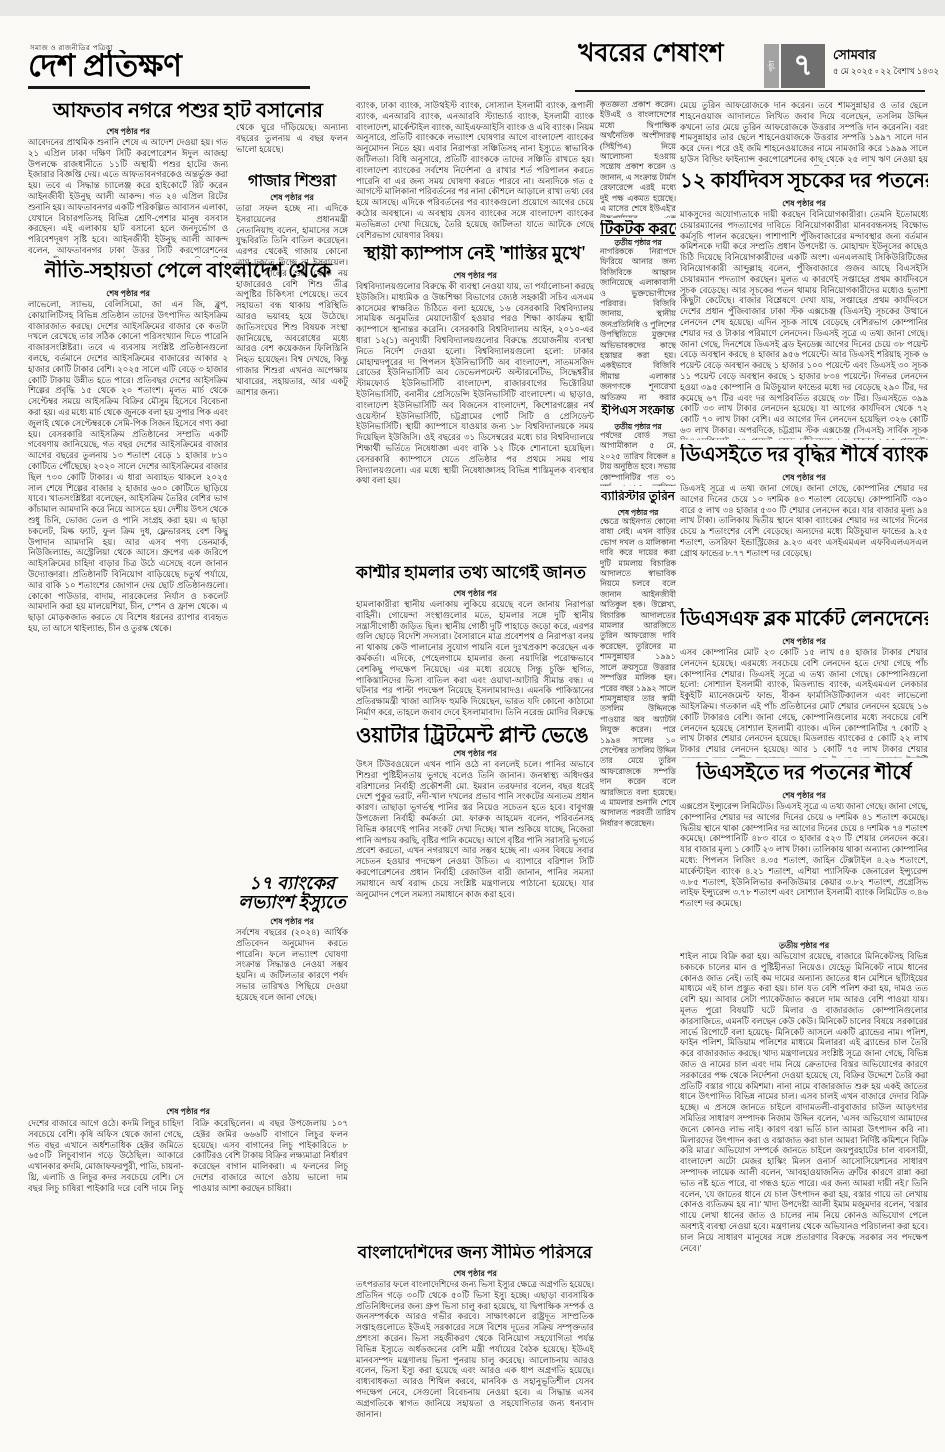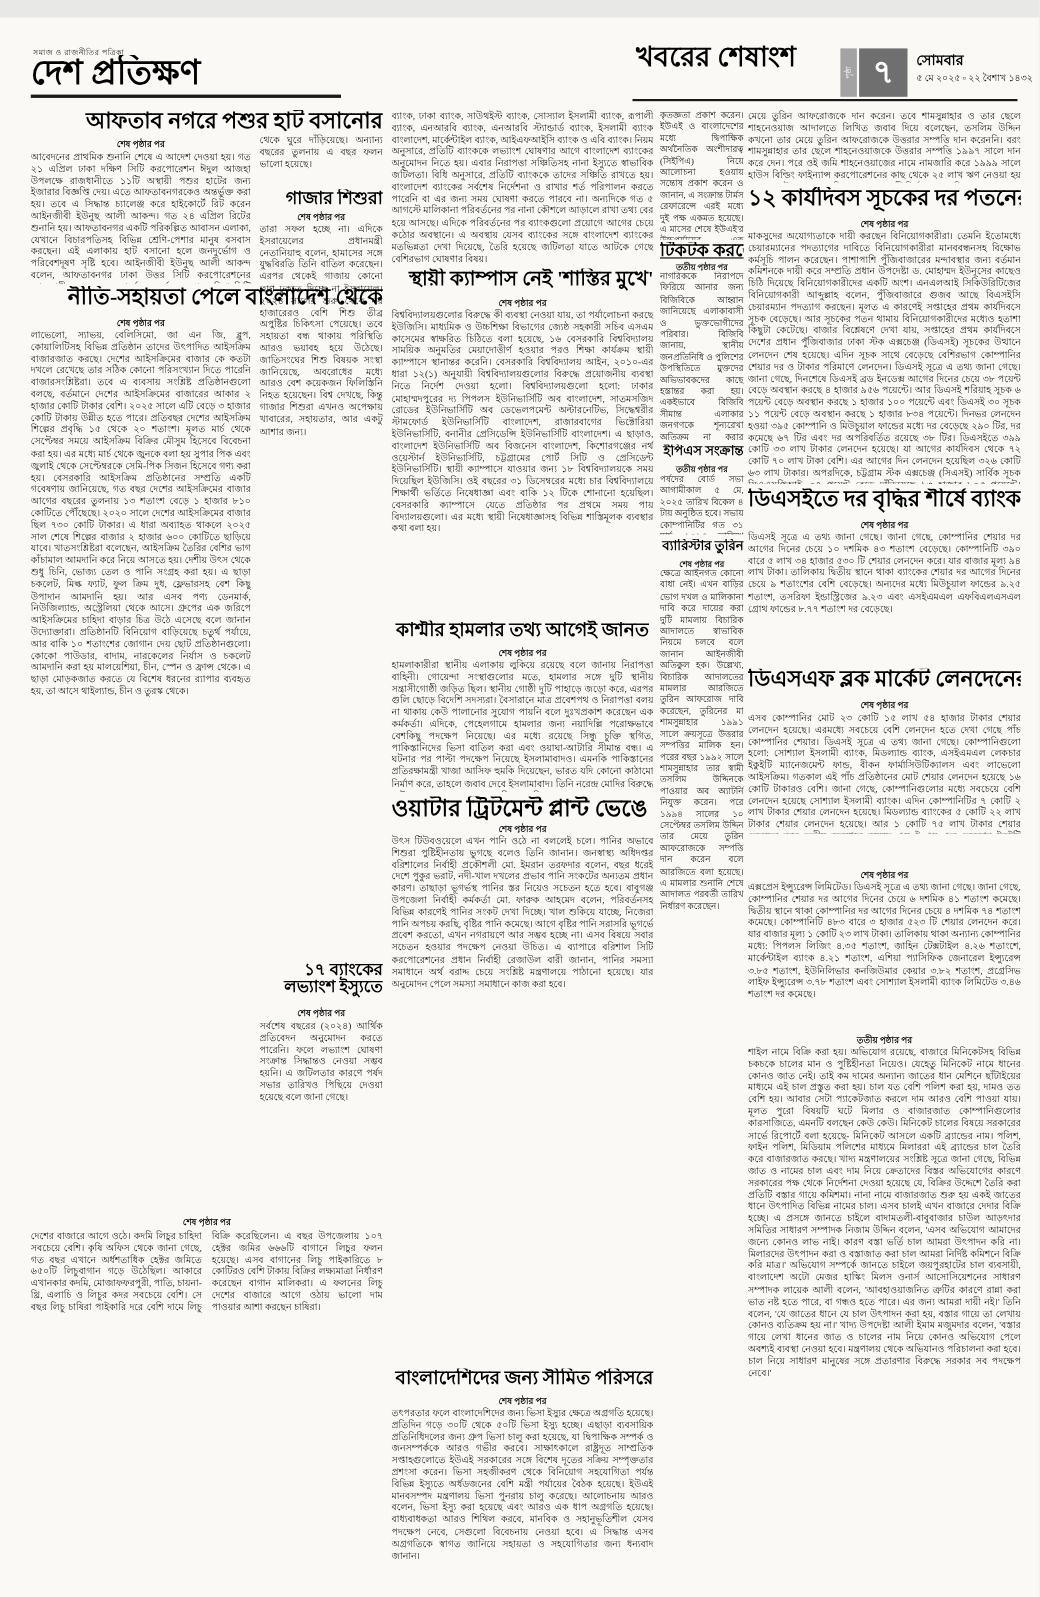--- a/index.html
+++ b/index.html
@@ -1,19 +1,19 @@
 <!DOCTYPE html>
 <html><head>
 <meta charset="utf-8">
 <style>
   html,body{margin:0;padding:0;background:#e8e8e6;}
   .pg{position:relative;width:945px;height:1452px;margin:16px auto;background:#faf9f6;
       font-family:"Liberation Serif","DejaVu Serif",serif;color:#161616;overflow:hidden;}
   .abs{position:absolute;overflow:hidden;}
-  .hl{font-weight:700;color:#000;text-align:right;line-height:1.08;white-space:nowrap;}
+  .hl{font-weight:700;color:#000;text-align:center;line-height:1.08;white-space:nowrap;}
   .dl{font-weight:700;text-align:center;font-size:8px;color:#111;}
   .bd{text-align:justify;font-size:8.5px;line-height:10.8px;color:#1c1c1c;}
   .bdn{text-align:justify;font-size:8px;line-height:10.4px;color:#1c1c1c;}
   .frag{text-align:justify;font-size:8.5px;line-height:10.8px;color:#1c1c1c;}
   .two-col{column-count:2;column-gap:9px;}
   .rule{position:absolute;background:#1a1a1a;}
   .masthead{font-weight:700;color:#000;font-size:31px;line-height:1;}
   .tagline{font-size:7px;color:#222;letter-spacing:.5px;}
   .secttl{font-weight:700;color:#000;font-size:25px;line-height:1;}
   .pgnumbox{position:absolute;background:#6f6f6f;color:#fff;font-weight:700;
@@ -50,21 +50,21 @@
   <div class="abs frag" style="left:236px;top:106px;width:112px;height:48px;">থেকে ঘুরে দাঁড়িয়েছে। অন্যান্য বছরের তুলনায় এ বছর ফলন ভালো হয়েছে।</div>
 
   <div class="abs hl" style="left:236px;top:156px;width:112px;height:18px;font-size:16px;">গাজার শিশুরা</div>
   <div class="abs dl" style="left:236px;top:175px;width:112px;height:10px;">শেষ পৃষ্ঠার পর</div>
   <div class="abs bd" style="left:236px;top:187px;width:112px;height:668px;">তারা সফল হচ্ছে না। এদিকে ইসরায়েলের প্রধানমন্ত্রী নেতানিয়াহু বলেন, হামাসের সঙ্গে যুদ্ধবিরতি তিনি বাতিল করেছেন। এরপর থেকেই গাজায় কোনো ত্রাণ ঢুকতে দিচ্ছে না ইসরায়েল। ২০২৪ সালের শুরু থেকে নয় হাজারেরও বেশি শিশু তীব্র অপুষ্টির চিকিৎসা পেয়েছে। তবে সহায়তা বন্ধ থাকায় পরিস্থিতি আরও ভয়াবহ হয়ে উঠেছে। জাতিসংঘের শিশু বিষয়ক সংস্থা জানিয়েছে, অবরোধের মধ্যে আরও বেশ কয়েকজন ফিলিস্তিনি নিহত হয়েছেন। বিশ্ব দেখছে, কিন্তু গাজার শিশুরা এখনও অপেক্ষায় খাবারের, সহায়তার, আর একটু আশার জন্য।</div>
 
   <div class="abs hl" style="left:28px;top:244px;width:320px;height:26px;font-size:20px;">নীতি-সহায়তা পেলে বাংলাদেশ থেকে</div>
   <div class="abs dl" style="left:28px;top:271px;width:200px;height:10px;">শেষ পৃষ্ঠার পর</div>
   <div class="abs bd" style="left:28px;top:283px;width:200px;height:777px;">লাভেলো, স্যাভয়, বেলিসিমো, জা এন জি, ব্লুপ, কোয়ালিটিসহ বিভিন্ন প্রতিষ্ঠান তাদের উৎপাদিত আইসক্রিম বাজারজাত করছে। দেশের আইসক্রিমের বাজার কে কতটা দখলে রেখেছে তার সঠিক কোনো পরিসংখ্যান দিতে পারেনি বাজারসংশ্লিষ্টরা। তবে এ ব্যবসায় সংশ্লিষ্ট প্রতিষ্ঠানগুলো বলছে, বর্তমানে দেশের আইসক্রিমের বাজারের আকার ২ হাজার কোটি টাকার বেশি। ২০২৫ সালে এটি বেড়ে ৩ হাজার কোটি টাকায় উন্নীত হতে পারে। প্রতিবছর দেশের আইসক্রিম শিল্পের প্রবৃদ্ধি ১৫ থেকে ২০ শতাংশ। মূলত মার্চ থেকে সেপ্টেম্বর সময়ে আইসক্রিম বিক্রির মৌসুম হিসেবে বিবেচনা করা হয়। এর মধ্যে মার্চ থেকে জুনকে বলা হয় সুপার পিক এবং জুলাই থেকে সেপ্টেম্বরকে সেমি-পিক সিজন হিসেবে গণ্য করা হয়। বেসরকারি আইসক্রিম প্রতিষ্ঠানের সম্প্রতি একটি গবেষণায় জানিয়েছে, গত বছর দেশের আইসক্রিমের বাজার আগের বছরের তুলনায় ১৩ শতাংশ বেড়ে ১ হাজার ৮১০ কোটিতে পৌঁছেছে। ২০২০ সালে দেশের আইসক্রিমের বাজার ছিল ৭৩০ কোটি টাকার। এ ধারা অব্যাহত থাকলে ২০২৫ সাল শেষে শিল্পের বাজার ২ হাজার ৬০০ কোটিতে ছাড়িয়ে যাবে। খাতসংশ্লিষ্টরা বলেছেন, আইসক্রিম তৈরির বেশির ভাগ কাঁচামাল আমদানি করে নিয়ে আসতে হয়। দেশীয় উৎস থেকে শুধু চিনি, ভোজ্য তেল ও পানি সংগ্রহ করা হয়। এ ছাড়া চকলেট, মিল্ক ফ্যাট, ফুল ক্রিম দুধ, ফ্লেভারসহ বেশ কিছু উপাদান আমদানি হয়। আর এসব পণ্য ডেনমার্ক, নিউজিল্যান্ড, অস্ট্রেলিয়া থেকে আসে। গ্রুপের এক জরিপে আইসক্রিমের চাহিদা বাড়ার চিত্র উঠে এসেছে বলে জানান উদ্যোক্তারা। প্রতিষ্ঠানটি বিনিয়োগ বাড়িয়েছে চতুর্থ পর্যায়ে, আর বাকি ১০ শতাংশের জোগান দেয় ছোট প্রতিষ্ঠানগুলো। কোকো পাউডার, বাদাম, নারকেলের নির্যাস ও চকলেট আমদানি করা হয় মালয়েশিয়া, চীন, স্পেন ও ফ্রান্স থেকে। এ ছাড়া মোড়কজাত করতে যে বিশেষ ধরনের র‍্যাপার ব্যবহৃত হয়, তা আসে থাইল্যান্ড, চীন ও তুরস্ক থেকে।</div>
 
-  <div class="abs hl" style="left:236px;top:858px;width:112px;height:40px;font-size:15px;white-space:normal;">১৭ ব্যাংকের লভ্যাংশ ইস্যুতে</div>
+  <div class="abs hl" style="left:236px;top:858px;width:112px;height:40px;font-size:18px;white-space:normal;font-style:italic;">১৭ ব্যাংকের লভ্যাংশ ইস্যুতে</div>
   <div class="abs dl" style="left:236px;top:899px;width:112px;height:10px;">শেষ পৃষ্ঠার পর</div>
   <div class="abs bd" style="left:236px;top:911px;width:112px;height:175px;">সর্বশেষ বছরের (২০২৪) আর্থিক প্রতিবেদন অনুমোদন করতে পারেনি। ফলে লভ্যাংশ ঘোষণা সংক্রান্ত সিদ্ধান্তও নেওয়া সম্ভব হয়নি। এ জটিলতার কারণে পর্ষদ সভার তারিখও পিছিয়ে দেওয়া হয়েছে বলে জানা গেছে।</div>
 
   <div class="abs dl" style="left:28px;top:1089px;width:320px;height:10px;">শেষ পৃষ্ঠার পর</div>
   <div class="abs bd two-col" style="left:28px;top:1102px;width:320px;height:342px;">দেশের বাজারে আগে ওঠে। কদমি লিচুর চাহিদা সবচেয়ে বেশি। কৃষি অফিস থেকে জানা গেছে, গত বছর এখানে অর্ধশতাধিক হেক্টর জমিতে ৬৫০টি লিচুবাগান গড়ে উঠেছিল। আকারে এখানকার কদমি, মোজাফফরপুরী, পাতি, চায়না-থ্রি, এলাচি ও লিচুর কদর সবচেয়ে বেশি। সে বছর লিচু চাষিরা পাইকারি দরে বেশি দামে লিচু বিক্রি করেছিলেন। এ বছর উপজেলায় ১০৭ হেক্টর জমির ৬৬৬টি বাগানে লিচুর ফলন হয়েছে। এসব বাগানের লিচু পাইকারিতে ৮ কোটিরও বেশি টাকায় বিক্রির লক্ষ্যমাত্রা নির্ধারণ করেছেন বাগান মালিকরা। এ ফলনের লিচু দেশের বাজারে আগে ওঠায় ভালো দাম পাওয়ার আশা করছেন চাষিরা।</div>
 
   <div class="abs frag" style="left:356px;top:84px;width:238px;height:142px;">ব্যাংক, ঢাকা ব্যাংক, সাউথইস্ট ব্যাংক, সোস্যাল ইসলামী ব্যাংক, রূপালী ব্যাংক, এনআরবি ব্যাংক, এনআরবি স্ট্যান্ডার্ড ব্যাংক, ইসলামী ব্যাংক বাংলাদেশ, মার্কেন্টাইল ব্যাংক, আইএফআইসি ব্যাংক ও এবি ব্যাংক। নিয়ম অনুসারে, প্রতিটি ব্যাংককে লভ্যাংশ ঘোষণার আগে বাংলাদেশ ব্যাংকের অনুমোদন নিতে হয়। এবার নিরাপত্তা সঞ্চিতিসহ নানা ইস্যুতে স্বাভাবিক জটিলতা। বিধি অনুসারে, প্রতিটি ব্যাংককে তাদের সঞ্চিতি রাখতে হয়। বাংলাদেশ ব্যাংকের সর্বশেষ নির্দেশনা ও রাখার শর্ত পরিপালন করতে পারেনি বা এর জন্য সময় ঘোষণা করতে পারবে না। অন্যদিকে গত ৫ আগস্টে মালিকানা পরিবর্তনের পর নানা কৌশলে আড়ালে রাখা তথ্য বের হয়ে আসছে। এদিকে পরিবর্তনের পর ব্যাংকগুলো প্রয়োগে আগের চেয়ে কঠোর অবস্থানে। এ অবস্থায় যেসব ব্যাংকের সঙ্গে বাংলাদেশ ব্যাংকের মতভিন্নতা দেখা দিয়েছে, তৈরি হয়েছে জটিলতা যাতে আটকে গেছে বেশিরভাগ ঘোষণার বিষয়।</div>
 
   <div class="abs hl" style="left:356px;top:228px;width:238px;height:24px;font-size:18px;">স্থায়ী ক্যাম্পাস নেই 'শাস্তির মুখে'</div>
   <div class="abs dl" style="left:356px;top:253px;width:238px;height:10px;">শেষ পৃষ্ঠার পর</div>
@@ -103,19 +103,20 @@
   <div class="abs bd" style="left:680px;top:193px;width:248px;height:231px;">মাকসুদের অযোগ্যতাকে দায়ী করছেন বিনিয়োগকারীরা। তেমনি ইতোমধ্যে চেয়ারম্যানের পদত্যাগের দাবিতে বিনিয়োগকারীরা মানববন্ধনসহ বিক্ষোভ কর্মসূচি পালন করেছেন। পাশাপাশি পুঁজিবাজারের মন্দাবস্থার জন্য বর্তমান কমিশনকে দায়ী করে সম্প্রতি প্রধান উপদেষ্টা ড. মোহাম্মদ ইউনূসের কাছেও চিঠি দিয়েছে বিনিয়োগকারীদের একটি অংশ। এনএলআই সিকিউরিটিজের বিনিয়োগকারী আব্দুল্লাহ বলেন, পুঁজিবাজারে গুজব আছে বিএসইসি চেয়ারম্যান পদত্যাগ করছেন। মূলত এ কারণেই সপ্তাহের প্রথম কার্যদিবসে সূচক বেড়েছে। আর সূচকের পতন থামায় বিনিয়োগকারীদের মধ্যেও হতাশা কিছুটা কেটেছে। বাজার বিশ্লেষণে দেখা যায়, সপ্তাহের প্রথম কার্যদিবসে দেশের প্রধান পুঁজিবাজার ঢাকা স্টক এক্সচেঞ্জ (ডিএসই) সূচকের উত্থানে লেনদেন শেষ হয়েছে। এদিন সূচক সাথে বেড়েছে বেশিরভাগ কোম্পানির শেয়ার দর ও টাকার পরিমাণে লেনদেন। ডিএসই সূত্রে এ তথ্য জানা গেছে। জানা গেছে, দিনশেষে ডিএসই ব্রড ইনডেক্স আগের দিনের চেয়ে ৩৮ পয়েন্ট বেড়ে অবস্থান করছে ৪ হাজার ৯৫৬ পয়েন্টে। আর ডিএসই শরিয়াহ সূচক ৬ পয়েন্ট বেড়ে অবস্থান করছে ১ হাজার ১০০ পয়েন্টে এবং ডিএসই ৩০ সূচক ১১ পয়েন্ট বেড়ে অবস্থান করছে ১ হাজার ৮৩৪ পয়েন্টে। দিনভর লেনদেন হওয়া ৩৯৫ কোম্পানি ও মিউচুয়াল ফান্ডের মধ্যে দর বেড়েছে ২৯০ টির, দর কমেছে ৬৭ টির এবং দর অপরিবর্তিত রয়েছে ৩৮ টির। ডিএসইতে ৩৯৯ কোটি ৩৩ লাখ টাকার লেনদেন হয়েছে। যা আগের কার্যদিবস থেকে ৭২ কোটি ৭০ লাখ টাকা বেশি। এর আগের দিন লেনদেন হয়েছিল ৩২৬ কোটি ৬৩ লাখ টাকার। অপরদিকে, চট্টগ্রাম স্টক এক্সচেঞ্জ (সিএসই) সার্বিক সূচক সিএএসপিআই .০৭ পয়েন্ট বেড়ে দাঁড়িয়েছে ১৩ হাজার ৮০৫ পয়েন্টে। সিএসইতে ২০৪ টি প্রতিষ্ঠান লেনদেনে অংশ নিয়েছে। এসব প্রতিষ্ঠানের মধ্যে ১২০ টির দর বেড়েছে, কমেছে ৬১ টির এবং ২৩ টির দর অপরিবর্তিত রয়েছে। সিএসইতে ৬ কোটি ৩৯ লাখ টাকার শেয়ার ও ইউনিট লেনদেন হয়েছে।</div>
 
   <div class="abs hl" style="left:680px;top:428px;width:248px;height:26px;font-size:20px;">ডিএসইতে দর বৃদ্ধির শীর্ষে ব্যাংক</div>
   <div class="abs dl" style="left:680px;top:455px;width:248px;height:10px;">শেষ পৃষ্ঠার পর</div>
   <div class="abs bd" style="left:680px;top:467px;width:248px;height:121px;">ডিএসই সূত্রে এ তথ্য জানা গেছে। জানা গেছে, কোম্পানির শেয়ার দর আগের দিনের চেয়ে ১০ দশমিক ৪৩ শতাংশ বেড়েছে। কোম্পানিটি ৩৯০ বারে ৫ লাখ ৩৪ হাজার ৫৩০ টি শেয়ার লেনদেন করে। যার বাজার মূল্য ৯৪ লাখ টাকা। তালিকায় দ্বিতীয় স্থানে থাকা ব্যাংকের শেয়ার দর আগের দিনের চেয়ে ৯ শতাংশের বেশি বেড়েছে। অন্যদের মধ্যে মিউচুয়াল ফান্ডের ৯.২৫ শতাংশ, তসরিফা ইন্ডাস্ট্রিজের ৯.২৩ এবং এসইএমএল এফবিএলএসএল গ্রোথ ফান্ডের ৮.৭৭ শতাংশ দর বেড়েছে।</div>
 
   <div class="abs hl" style="left:680px;top:592px;width:248px;height:26px;font-size:20px;">ডিএসএফ ব্লক মার্কেট লেনদেনের</div>
   <div class="abs dl" style="left:680px;top:619px;width:248px;height:10px;">শেষ পৃষ্ঠার পর</div>
   <div class="abs bd" style="left:680px;top:631px;width:248px;height:111px;">এসব কোম্পানির মোট ২৩ কোটি ১৫ লাখ ৫৪ হাজার টাকার শেয়ার লেনদেন হয়েছে। এরমধ্যে সবচেয়ে বেশি লেনদেন হতে দেখা গেছে পাঁচ কোম্পানির শেয়ার। ডিএসই সূত্রে এ তথ্য জানা গেছে। কোম্পানিগুলো হলো: সোশ্যাল ইসলামী ব্যাংক, মিডল্যান্ড ব্যাংক, এসইএমএল লেকচার ইকুইটি ম্যানেজমেন্ট ফান্ড, বীকন ফার্মাসিউটিক্যালস এবং লাভেলো আইসক্রিম। গতকাল এই পাঁচ প্রতিষ্ঠানের মোট শেয়ার লেনদেন হয়েছে ১৬ কোটি টাকারও বেশি। জানা গেছে, কোম্পানিগুলোর মধ্যে সবচেয়ে বেশি লেনদেন হয়েছে সোশ্যাল ইসলামী ব্যাংক। এদিন কোম্পানিটির ৭ কোটি ২ লাখ টাকার শেয়ার লেনদেন হয়েছে। মিডল্যান্ড ব্যাংকের ৫ কোটি ২২ লাখ টাকার শেয়ার লেনদেন হয়েছে। আর ১ কোটি ৭৫ লাখ টাকার শেয়ার লেনদেন করে তৃতীয় অবস্থানে রয়েছে এস ই এম এল লেকচার ইকুইটি ম্যানেজমেন্ট ফান্ড। অন্য কোম্পানিগুলোর মধ্যে: বীকন ফার্মাসিউটিক্যালস ১ কোটি ৫১ লাখ এবং লাভেলো আইসক্রিমের ১ কোটি ৫১ লাখ টাকার শেয়ার লেনদেন হয়েছে।</div>
 
+  <div class="abs hl" style="left:680px;top:746px;width:248px;height:26px;font-size:20px;">ডিএসইতে দর পতনের শীর্ষে</div>
   <div class="abs dl" style="left:680px;top:773px;width:248px;height:10px;">শেষ পৃষ্ঠার পর</div>
   <div class="abs bd" style="left:680px;top:785px;width:248px;height:107px;">এক্সপ্রেস ইন্স্যুরেন্স লিমিটেড। ডিএসই সূত্রে এ তথ্য জানা গেছে। জানা গেছে, কোম্পানির শেয়ার দর আগের দিনের চেয়ে ৬ দশমিক ৪১ শতাংশ কমেছে। দ্বিতীয় স্থানে থাকা কোম্পানির দর আগের দিনের চেয়ে ৪ দশমিক ৭৪ শতাংশ কমেছে। কোম্পানিটি ৪৮৩ বারে ৩ হাজার ৫২৩ টি শেয়ার লেনদেন করে। যার বাজার মূল্য ১ কোটি ২৩ লাখ টাকা। তালিকায় থাকা অন্যান্য কোম্পানির মধ্যে: পিপলস লিজিং ৪.৩৫ শতাংশ, জাহিন টেক্সটাইল ৪.২৬ শতাংশে, মার্কেন্টাইল ব্যাংক ৪.২১ শতাংশ, এশিয়া প্যাসিফিক জেনারেল ইন্স্যুরেন্স ৩.৮৫ শতাংশ, ইউনিলিভার কনজিউমার কেয়ার ৩.৮২ শতাংশ, প্রগ্রেসিভ লাইফ ইন্স্যুরেন্স ৩.৭৮ শতাংশ এবং সোশ্যাল ইসলামী ব্যাংক লিমিটেড ৩.৪৬ শতাংশ দর কমেছে।</div>
 
   <div class="abs dl" style="left:680px;top:923px;width:248px;height:10px;">তৃতীয় পৃষ্ঠার পর</div>
   <div class="abs bd" style="left:680px;top:935px;width:248px;height:480px;">শাইল নামে বিক্রি করা হয়। অভিযোগ রয়েছে, বাজারে মিনিকেটসহ বিভিন্ন চকচকে চালের মান ও পুষ্টিহীনতা নিয়েও। যেহেতু মিনিকেট নামে ধানের কোনও জাত নেই। তাই কম দামের অন্যান্য জাতের ধান মেশিনে ছাঁটাইয়ের মাধ্যমে এই চাল প্রস্তুত করা হয়। চাল যত বেশি পলিশ করা হয়, দামও তত বেশি হয়। আবার সেটা প্যাকেটজাত করলে দাম আরও বেশি পাওয়া যায়। মূলত পুরো বিষয়টি ঘটে মিলার ও বাজারজাত কোম্পানিগুলোর কারসাজিতে, এমনটি বলছেন কেউ কেউ। মিনিকেট চালের বিষয়ে সরকারের সার্ভে রিপোর্টে বলা হয়েছে- মিনিকেট আসলে একটি ব্র্যান্ডের নাম। পলিশ, ফাইন পলিশ, মিডিয়াম পলিশের মাধ্যমে মিলাররা এই ব্র্যান্ডের চাল তৈরি করে বাজারজাত করছে। খাদ্য মন্ত্রণালয়ের সংশ্লিষ্ট সূত্রে জানা গেছে, বিভিন্ন জাত ও নামের চাল এবং দাম নিয়ে ক্রেতাদের বিস্তর অভিযোগের কারণে সরকারের পক্ষ থেকে নির্দেশনা দেওয়া হয়েছে যে, বিক্রির উদ্দেশে তৈরি করা প্রতিটি বস্তার গায়ে কমিশমা। নানা নামে বাজারজাত শুরু হয় একই জাতের ধানে উৎপাদিত বিভিন্ন নামের চাল। এসব চালই এখন বাজারে দেদার বিক্রি হচ্ছে। এ প্রসঙ্গে জানতে চাইলে বাদামতলী-বাবুবাজার চাউল আড়ৎদার সমিতির সাধারণ সম্পাদক নিজাম উদ্দিন বলেন, 'এসব অভিযোগ আমাদের জন্যে কোনও লাভ নাই। কারণ বস্তা ভর্তি চাল আমরা উৎপাদন করি না। মিলারদের উৎপাদন করা ও বস্তাজাত করা চাল আমরা নির্দিষ্ট কমিশনে বিক্রি করি মাত্র।' অভিযোগ সম্পর্কে জানতে চাইলে জয়পুরহাটের চাল ব্যবসায়ী, বাংলাদেশ অটো মেজর হাস্কিং মিলস ওনার্স আসোসিয়েশনের সাধারণ সম্পাদক লায়েক আলী বলেন, 'আবহাওয়াজনিত ত্রুটির কারণে রান্না করা ভাত নষ্ট হতে পারে, বা গন্ধও হতে পারে। এর জন্য আমরা দায়ী নই।' তিনি বলেন, 'যে জাতের ধানে যে চাল উৎপাদন করা হয়, বস্তার গায়ে তা লেখায় কোনও ব্যতিক্রম হয় না।' খাদ্য উপদেষ্টা আলী ইমাম মজুমদার বলেন, 'বস্তার গায়ে লেখা ধানের জাত ও চালের নাম নিয়ে কোনও অভিযোগ পেলে অবশ্যই ব্যবস্থা নেওয়া হবে। মন্ত্রণালয় থেকে অভিযানও পরিচালনা করা হবে। চাল নিয়ে সাধারণ মানুষের সঙ্গে প্রতারণার বিরুদ্ধে সরকার সব পদক্ষেপ নেবে।'</div>
 
 </div>
 
 </body></html>

